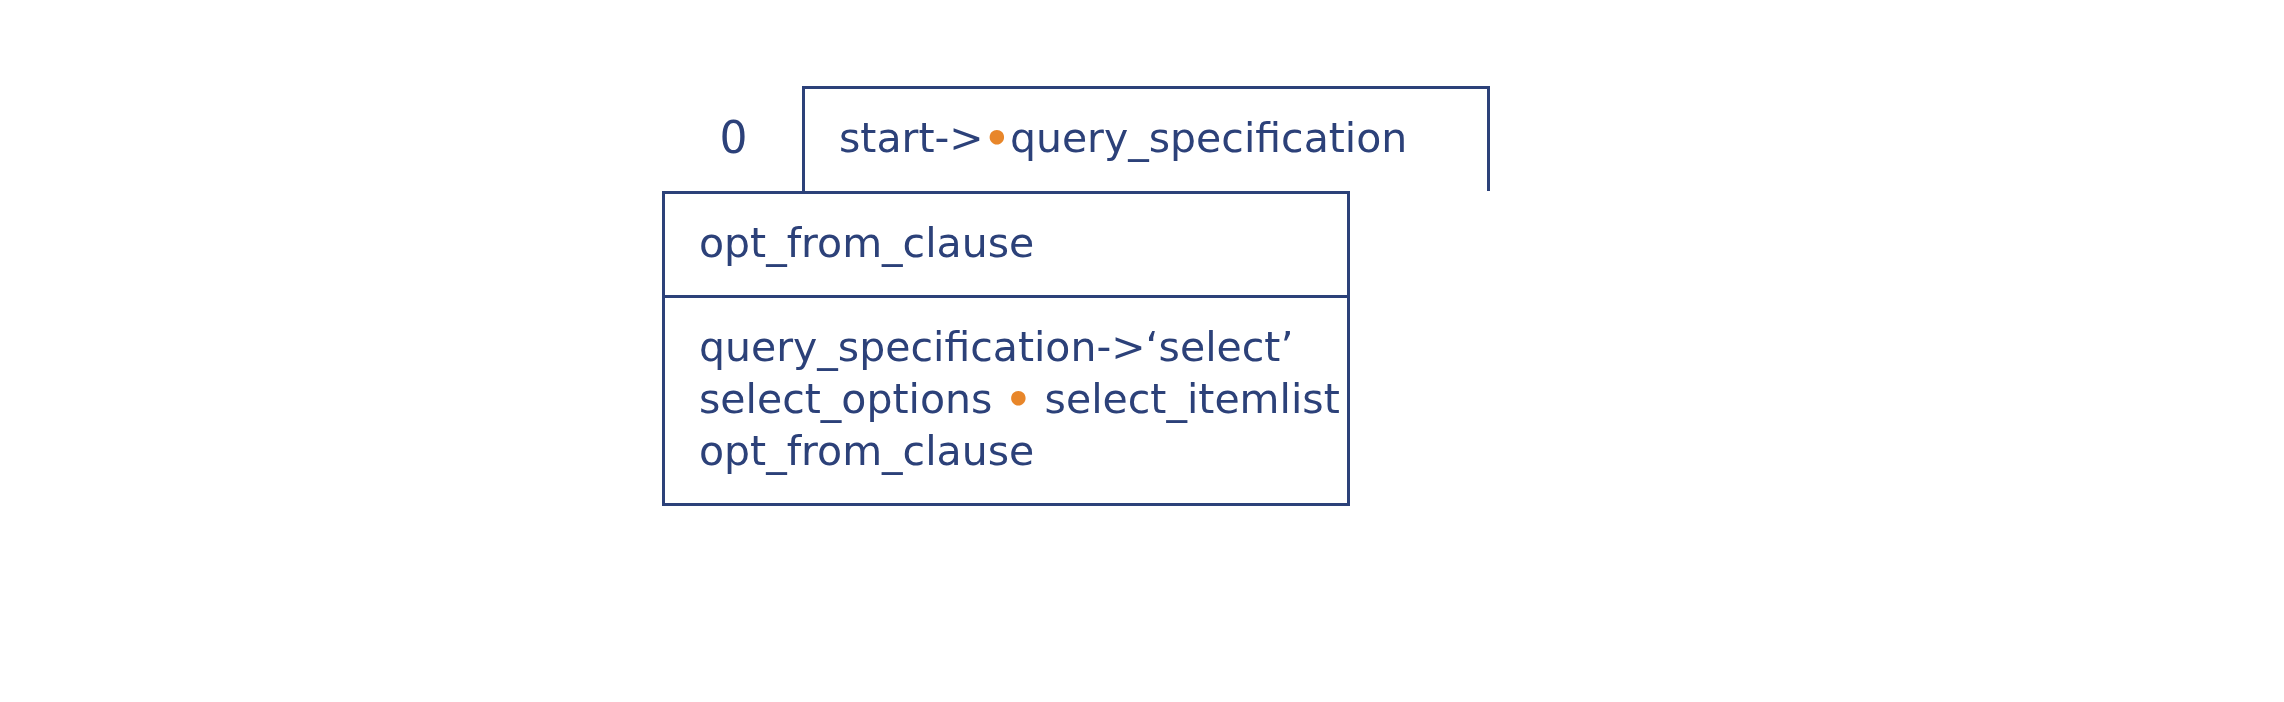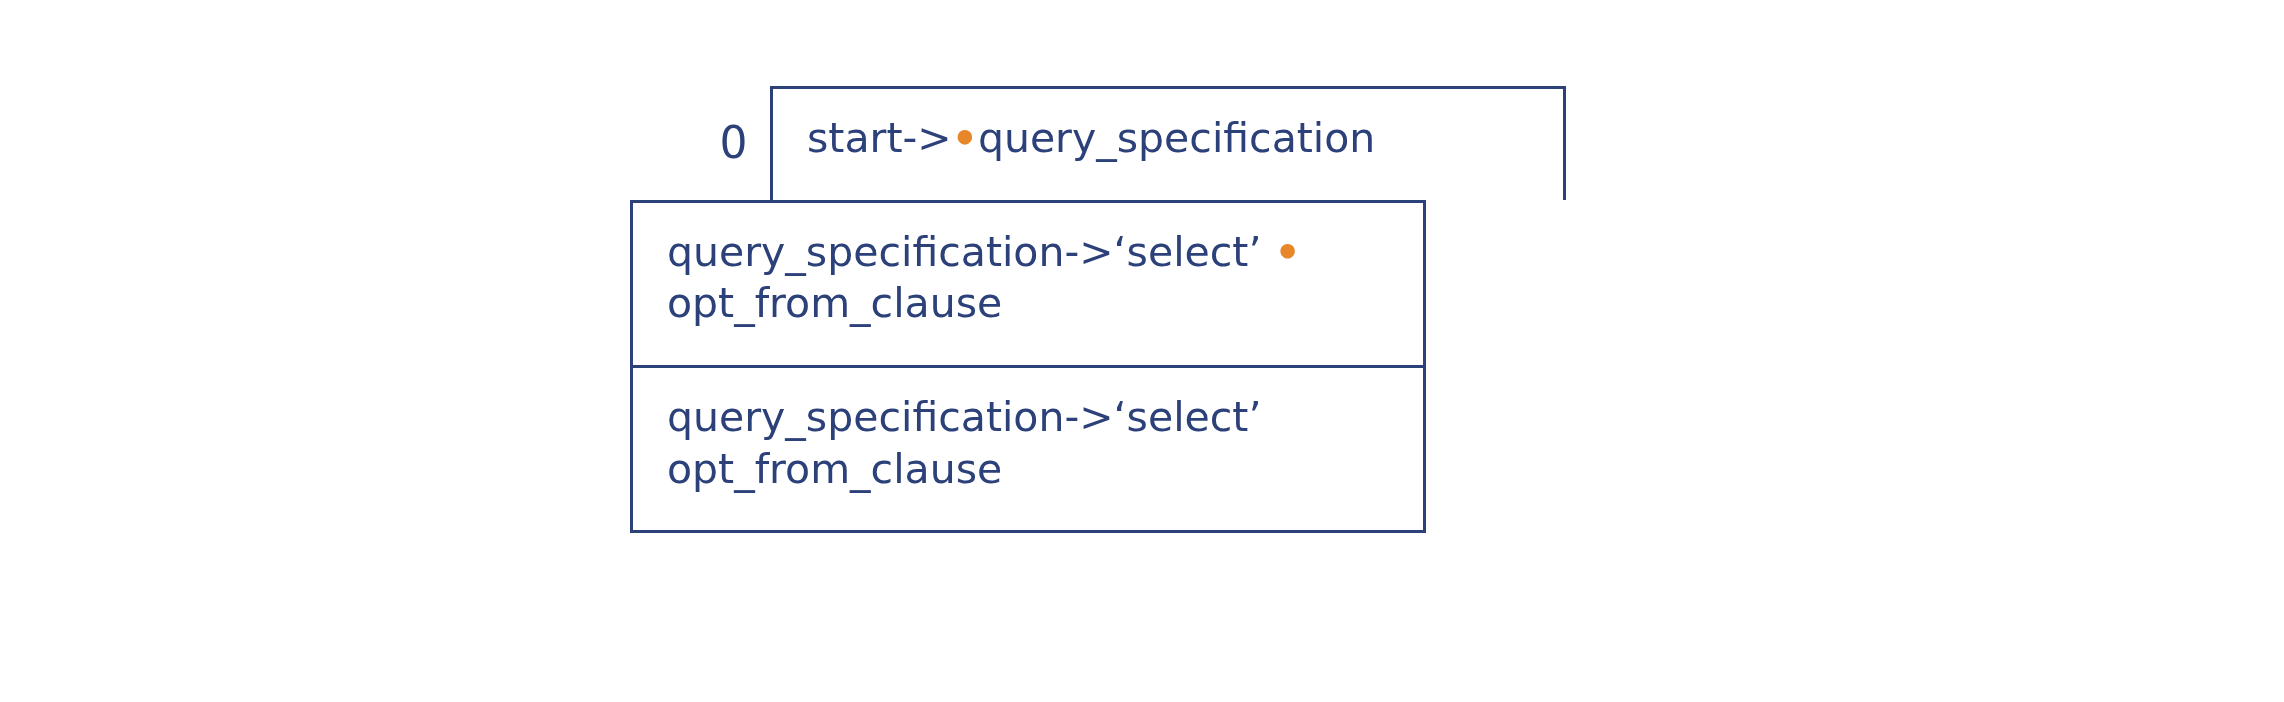--- a/index.html
+++ b/index.html
@@ -43,31 +43,32 @@
     color: #2c4179;
     font-size: 44px;
     line-height: 1.05;
     letter-spacing: 0.5px;
     font-family: "DejaVu Sans", sans-serif;
     flex: 0 0 auto;
     white-space: nowrap;
   }
 
   .state-cell {
-    width: 796px;
+    width: 688px;
     box-sizing: border-box;
     border: 3px solid #2c4179;
     border-bottom-width: 0;
-    padding: 24px 30px 35px 34px;
+    padding: 24px 30px 26px 34px;
     color: #2c4179;
     font-size: 41px;
     line-height: 1.26;
     font-family: "DejaVu Sans", sans-serif;
     background: #ffffff;
     flex: 0 0 auto;
+    margin-left: 32px;
   }
 
   .state-row:last-child .state-cell {
     border-bottom-width: 3px;
   }
 
   .state-cell .line {
     white-space: nowrap;
   }
 
@@ -87,28 +88,28 @@
       <div class="state-index">0</div>
       <div class="state-cell">
         <div class="line">
           <span>start-&gt;</span><span class="dot">•</span><span>query_specification</span>
         </div>
       </div>
     </div>
 
     <div class="state-row">
       <div class="state-cell">
-        <div class="line">
-          <span>query_specification-&gt;‘select’ </span><span class="dot">•</span>
-        </div>
         <div class="line">opt_from_clause</div>
       </div>
     </div>
 
     <div class="state-row">
       <div class="state-cell">
         <div class="line">query_specification-&gt;‘select’</div>
+        <div class="line">
+          <span>select_options </span><span class="dot">•</span><span> select_itemlist</span>
+        </div>
         <div class="line">opt_from_clause</div>
       </div>
     </div>
 
   </div>
 </div>
 
 </body></html>

